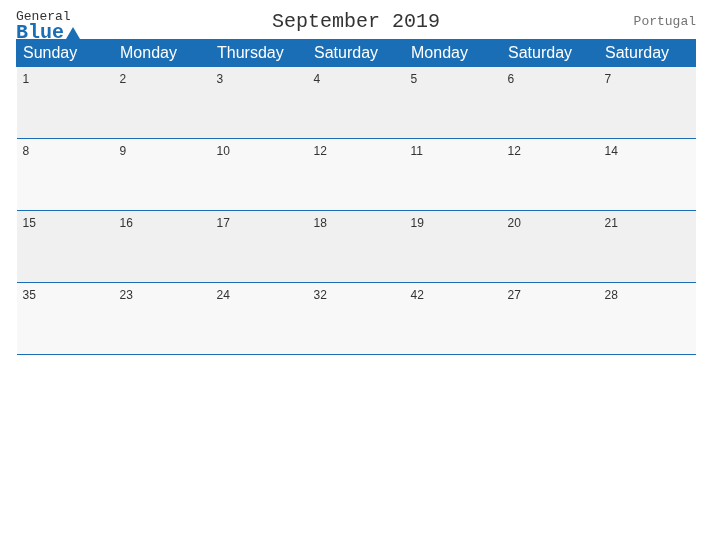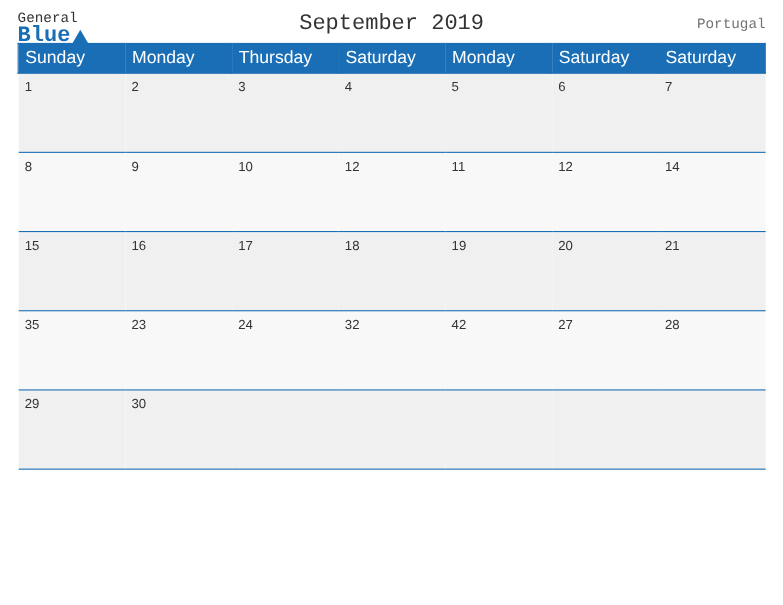--- a/index.html
+++ b/index.html
@@ -165,24 +165,15 @@
         </tr>
         <tr>
           <td><span class="day-number">35</span></td>
           <td><span class="day-number">23</span></td>
           <td><span class="day-number">24</span></td>
           <td><span class="day-number">32</span></td>
           <td><span class="day-number">42</span></td>
           <td><span class="day-number">27</span></td>
           <td><span class="day-number">28</span></td>
         </tr>
-        <tr>
-          <td><span class="day-number">29</span></td>
-          <td><span class="day-number">30</span></td>
-          <td></td>
-          <td></td>
-          <td></td>
-          <td></td>
-          <td></td>
-        </tr>
       </tbody>
   </table>
 </div>
 
 </body></html>

